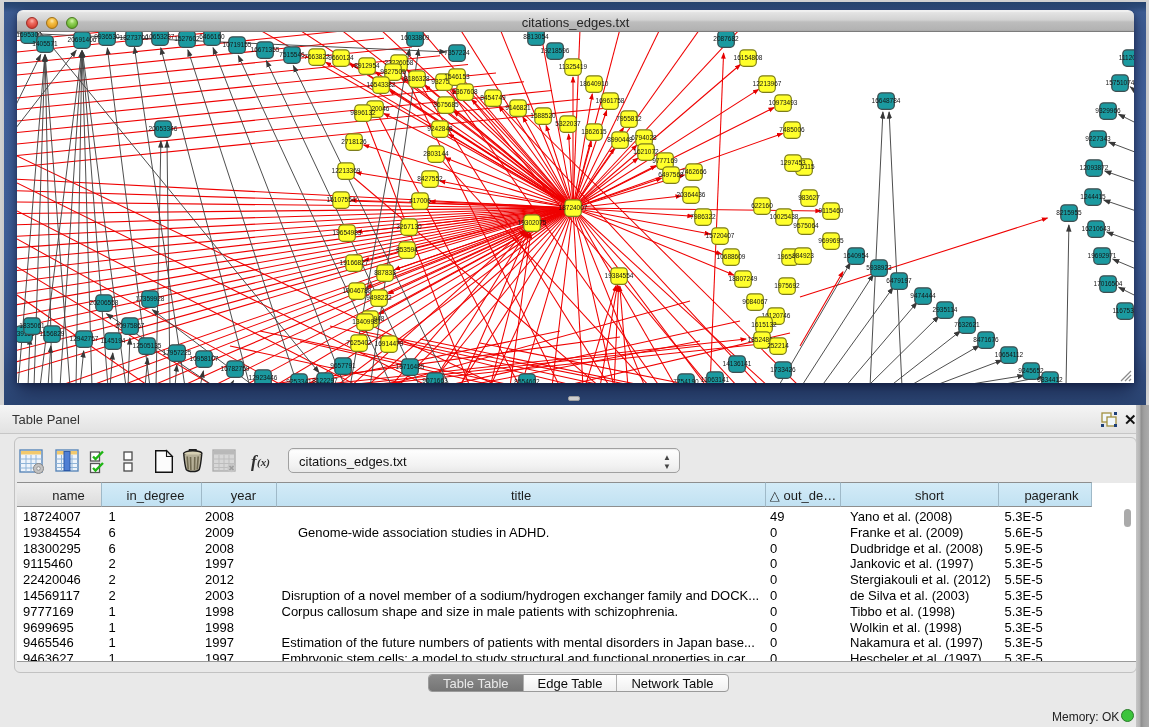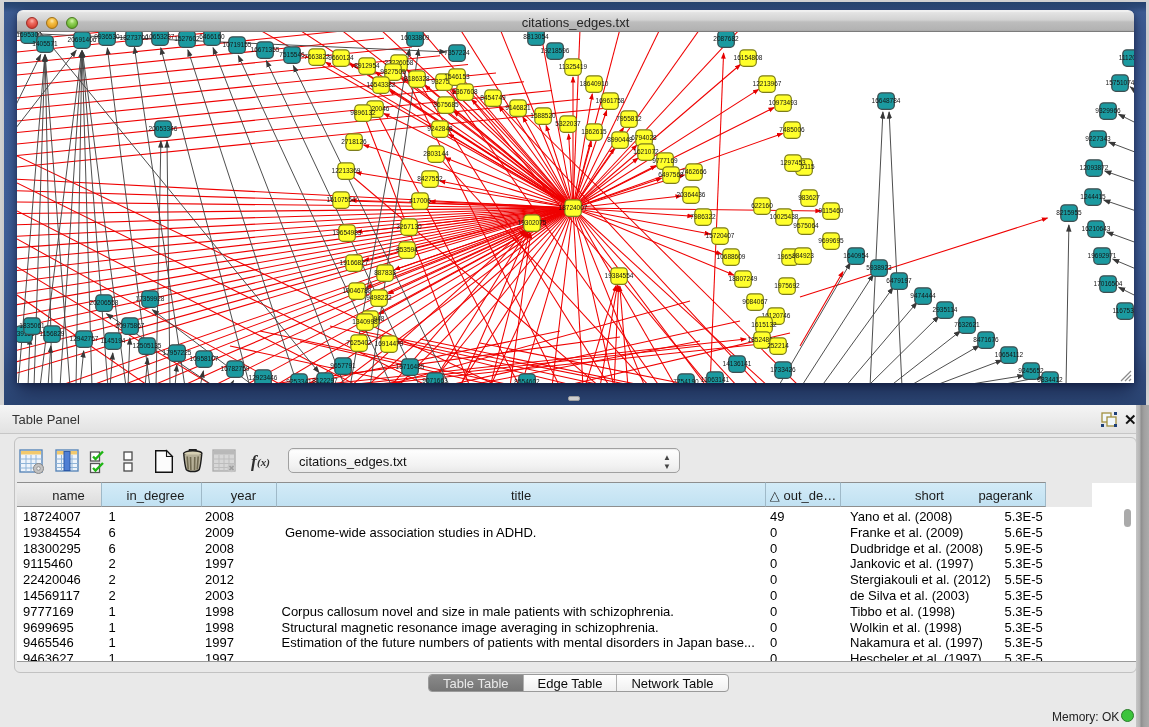--- a/index.html
+++ b/index.html
@@ -655,36 +655,36 @@
     <div class="arr">▲<br>▼</div>
   </div>
 <div style="position:absolute;left:1092px;top:483px;width:44px;height:24px;background:#fff"></div>
 <div id="thead">
   <div class="hc" style="left:0;width:85px;padding-left:19px;background:linear-gradient(180deg,#efefef,#dcdcdc)">name</div>
   <div class="hc" style="left:85px;width:100px;padding-left:8px">in_degree</div>
   <div class="hc" style="left:185px;width:75px;padding-left:9px">year</div>
   <div class="hc" style="left:260px;width:489px">title</div>
   <div class="hc" style="left:749px;width:75px">△ out_de…</div>
   <div class="hc" style="left:824px;width:158px;padding-left:20px">short</div>
-  <div class="hc" style="left:936px;width:93px;padding-left:13px">pagerank</div>
+  <div class="hc" style="left:982px;width:93px;padding-left:13px">pagerank</div>
 </div>
 <div id="tbody">
 <div class="trow" style="top:1.0px">
       <span class="c" style="left:6px">18724007</span>
       <span class="c" style="left:91.5px">1</span>
       <span class="c" style="left:188px">2008</span>
       <span class="c" style="left:753px">49</span>
       <span class="c csh">Yano et al. (2008)</span>
       <span class="c" style="left:987.5px">5.3E-5</span>
     </div>
 <div class="trow" style="top:16.8px">
       <span class="c" style="left:6px">19384554</span>
       <span class="c" style="left:91.5px">6</span>
       <span class="c" style="left:188px">2009</span>
-      <span class="c" style="left:268px">Genome-wide association studies in ADHD.</span>
+      <span class="c" style="left:281px">Genome-wide association studies in ADHD.</span>
       <span class="c" style="left:753px">0</span>
       <span class="c csh">Franke et al. (2009)</span>
       <span class="c" style="left:987.5px">5.6E-5</span>
     </div>
 <div class="trow" style="top:32.6px">
       <span class="c" style="left:6px">18300295</span>
       <span class="c" style="left:91.5px">6</span>
       <span class="c" style="left:188px">2008</span>
       <span class="c" style="left:753px">0</span>
       <span class="c csh">Dudbridge et al. (2008)</span>
@@ -703,55 +703,56 @@
       <span class="c" style="left:91.5px">2</span>
       <span class="c" style="left:188px">2012</span>
       <span class="c" style="left:753px">0</span>
       <span class="c csh">Stergiakouli et al. (2012)</span>
       <span class="c" style="left:987.5px">5.5E-5</span>
     </div>
 <div class="trow" style="top:80.0px">
       <span class="c" style="left:6px">14569117</span>
       <span class="c" style="left:91.5px">2</span>
       <span class="c" style="left:188px">2003</span>
+      <span class="c" style="left:264.5px">Disruption of a novel member of a sodium/hydrogen exchanger family and DOCK...</span>
       <span class="c" style="left:753px">0</span>
       <span class="c csh">de Silva et al. (2003)</span>
       <span class="c" style="left:987.5px">5.3E-5</span>
     </div>
 <div class="trow" style="top:95.8px">
       <span class="c" style="left:6px">9777169</span>
       <span class="c" style="left:91.5px">1</span>
       <span class="c" style="left:188px">1998</span>
-      <span class="c" style="left:264.5px">Corpus callosum novel and size in male patients with schizophrenia.</span>
+      <span class="c" style="left:264.5px">Corpus callosum shape and size in male patients with schizophrenia.</span>
       <span class="c" style="left:753px">0</span>
       <span class="c csh">Tibbo et al. (1998)</span>
       <span class="c" style="left:987.5px">5.3E-5</span>
     </div>
 <div class="trow" style="top:111.6px">
       <span class="c" style="left:6px">9699695</span>
       <span class="c" style="left:91.5px">1</span>
       <span class="c" style="left:188px">1998</span>
-      <span class="c" style="left:264.5px">Structural magnetic resonance image averaging in schizophrenia.</span>
       <span class="c" style="left:753px">0</span>
       <span class="c csh">Wolkin et al. (1998)</span>
       <span class="c" style="left:987.5px">5.3E-5</span>
     </div>
 <div class="trow" style="top:127.4px">
       <span class="c" style="left:6px">9465546</span>
       <span class="c" style="left:91.5px">1</span>
       <span class="c" style="left:188px">1997</span>
       <span class="c" style="left:264.5px">Estimation of the future numbers of patients with mental disorders in Japan base...</span>
       <span class="c" style="left:753px">0</span>
       <span class="c csh">Nakamura et al. (1997)</span>
       <span class="c" style="left:987.5px">5.3E-5</span>
     </div>
 <div class="trow" style="top:143.2px">
       <span class="c" style="left:6px">9463627</span>
       <span class="c" style="left:91.5px">1</span>
       <span class="c" style="left:188px">1997</span>
+      <span class="c" style="left:264.5px">Embryonic stem cells: a model to study structural and functional properties in car...</span>
       <span class="c" style="left:753px">0</span>
       <span class="c csh">Hescheler et al. (1997)</span>
       <span class="c" style="left:987.5px">5.3E-5</span>
     </div>
 </div>
 <div id="vsb"></div>
 <div id="tabs">
   <div class="tab tabsel">Table Table</div>
   <div class="tab">Edge Table</div>
   <div class="tab" style="border-right:none">Network Table</div>

